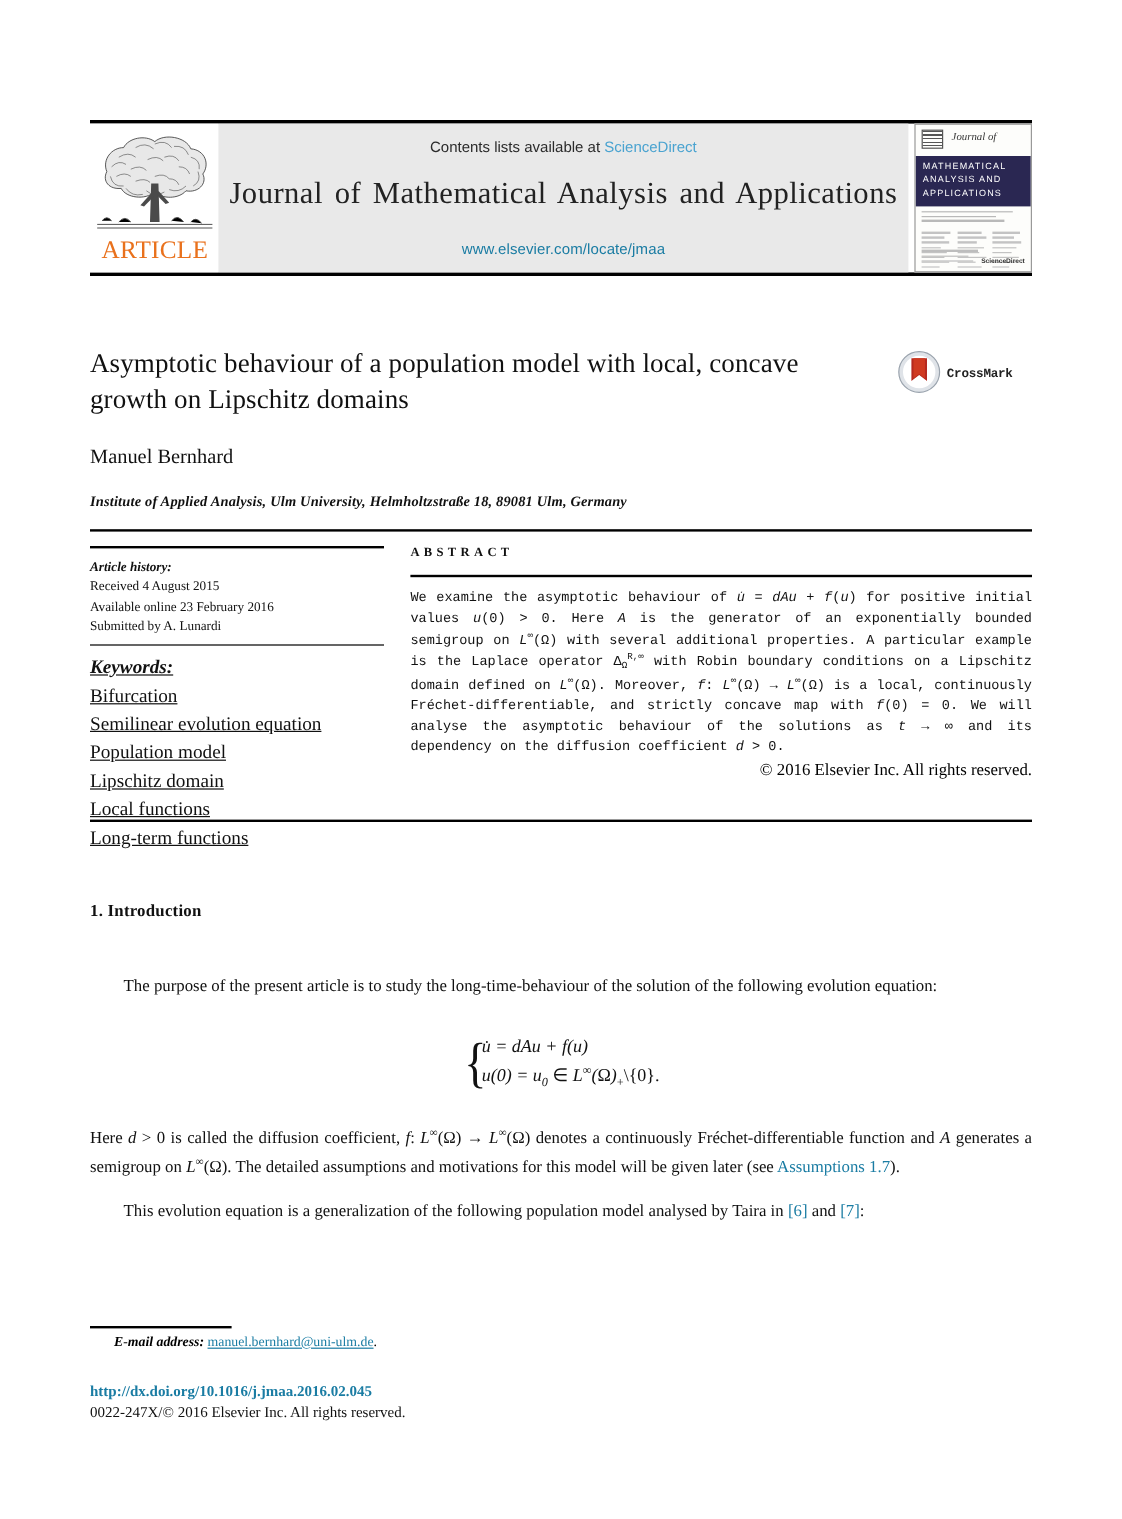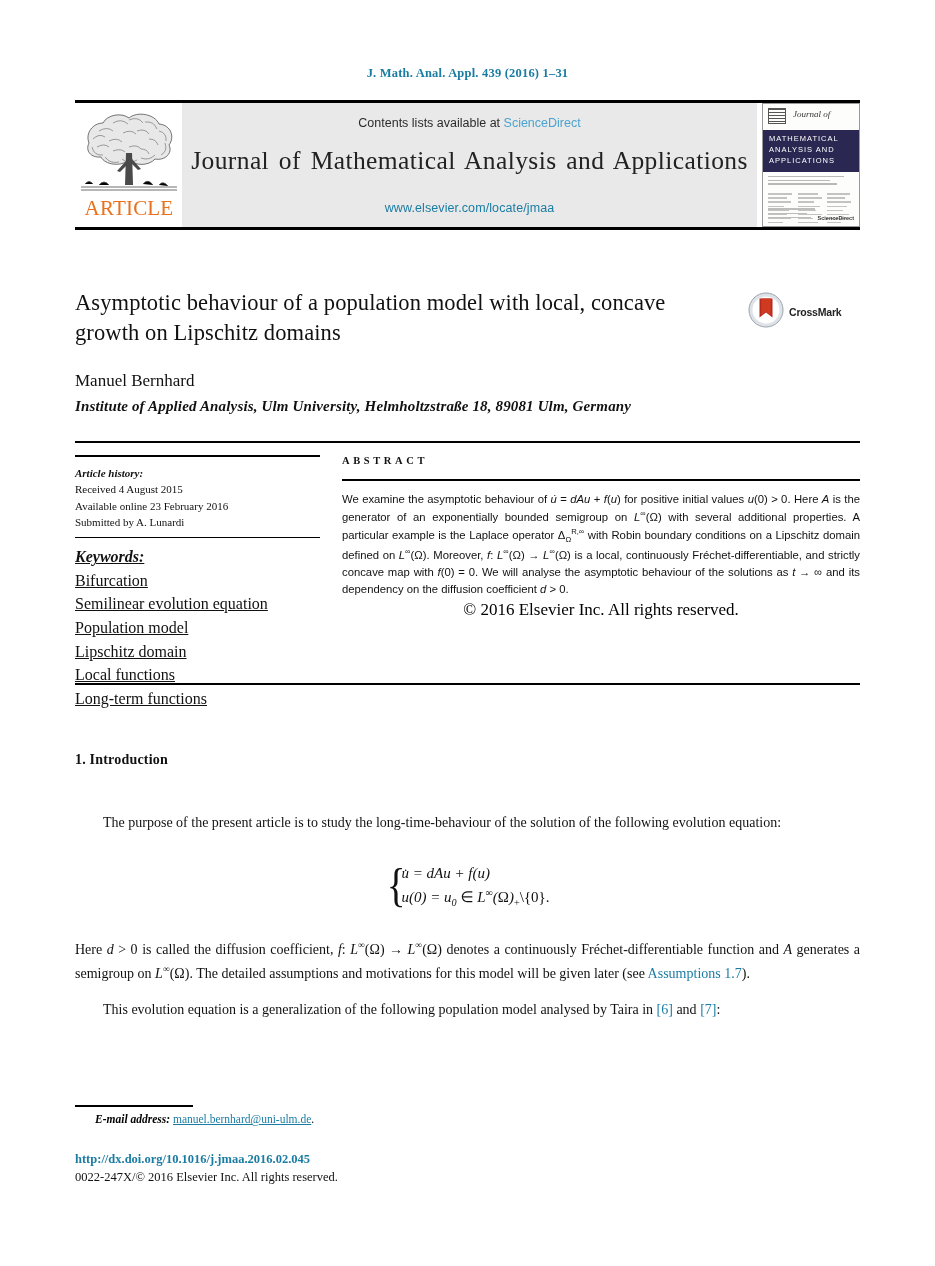--- a/index.html
+++ b/index.html
@@ -209,38 +209,38 @@
   .crossmark {
     position: absolute;
     right: 0; top: 4px;
     width: 112px;
     height: 40px;
     display: flex;
     align-items: center;
     gap: 5px;
   }
   .crossmark-label {
-    font-family: Liberation Sans, sans-serif;
+    font-family: Liberation Mono, monospace;
     font-size: 10.5px;
     font-weight: bold;
     color: #222;
     letter-spacing: -0.2px;
   }
   .author-name {
     margin-top: 24px;
     font-family: "Liberation Serif", serif;
     font-size: 17px;
     color: #111;
   }
   .affiliation {
-    margin-top: 7px;
+    margin-top: 20px;
     font-family: "Liberation Serif", serif;
     font-style: italic;
     font-weight: bold;
-    font-size: 15px;
+    font-size: 12px;
     color: #111;
     letter-spacing: 0.15px;
   }
 
   
   .rule-med {
     position: absolute;
     left: 75px;
     width: 785px;
     height: 1.6px;
@@ -286,31 +286,31 @@
     font-family: "Liberation Serif", serif;
     font-size: 16px;
     line-height: 1.47;
     color: #111;
     text-decoration: underline;
   }
   .kw-title { font-style: italic; font-weight: bold; }
 
   .abstract-body {
     padding-top: 10px;
-    font-family: Liberation Sans, sans-serif;
+    font-family: Liberation Mono, monospace;
     font-size: 11.3px;
     line-height: 1.52;
     text-align: justify;
     color: #111;
   }
   .copyright {
     margin-top: 2px;
-    text-align: center;
-    font-family: "Liberation Serif", serif;
-    font-size: 17px;
+    text-align: right;
+    font-family: "Liberation Serif", serif;
+    font-size: 14px;
   }
 
   
   .body-area {
     position: absolute;
     left: 75px; top: 752px;
     width: 785px;
     font-family: "Liberation Serif", serif;
     color: #111;
   }
@@ -384,21 +384,20 @@
     font-size: 12.5px;
     color: #111;
   }
   sub, sup { font-size: 0.68em; }
 </style>
 </head>
 <body>
 
 <div class="page">
 
-  <div class="running-head">J. Math. Anal. Appl. 439 (2016) 1–31</div>
 
   <div class="masthead">
     <div class="rule-thick-top"></div>
 
     <div class="masthead-body">
 
       <div class="elsevier-logo">
         <div class="tree-art">
           <svg width="100" height="88" viewBox="0 0 100 88" aria-hidden="true">
             <g stroke="#3a3a3a" stroke-width="0.7" fill="none">

